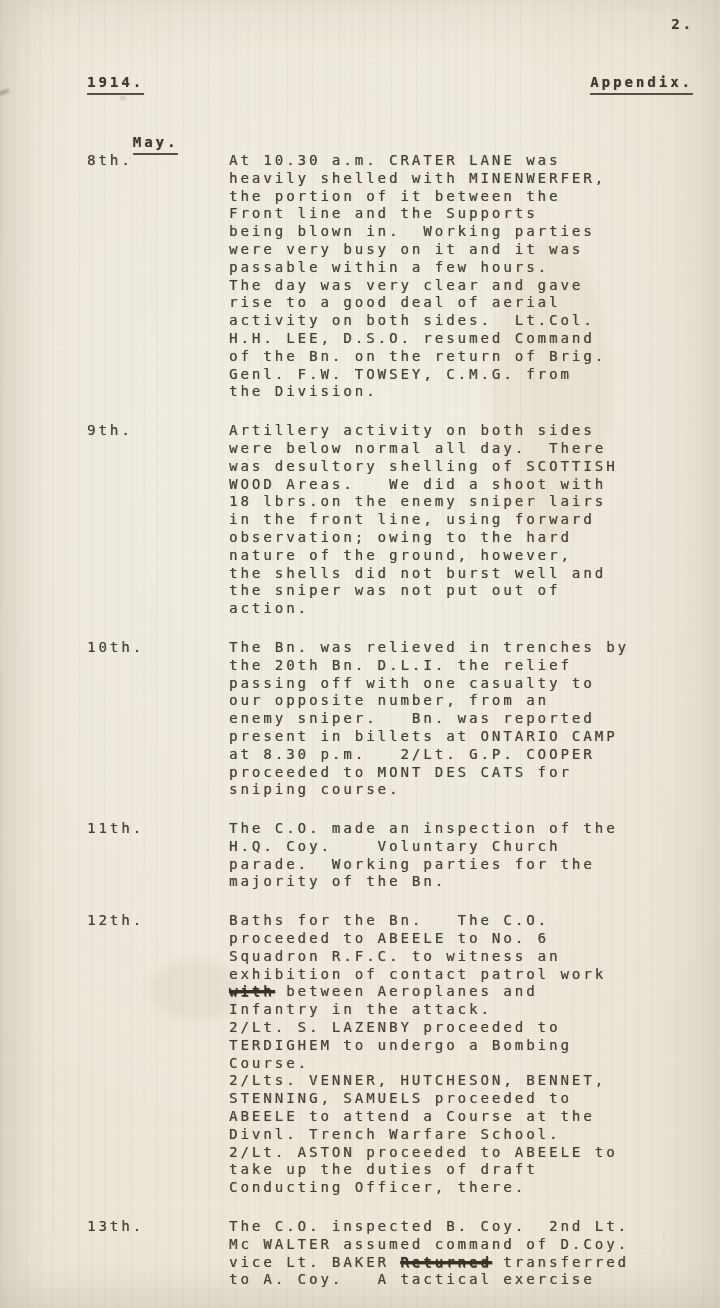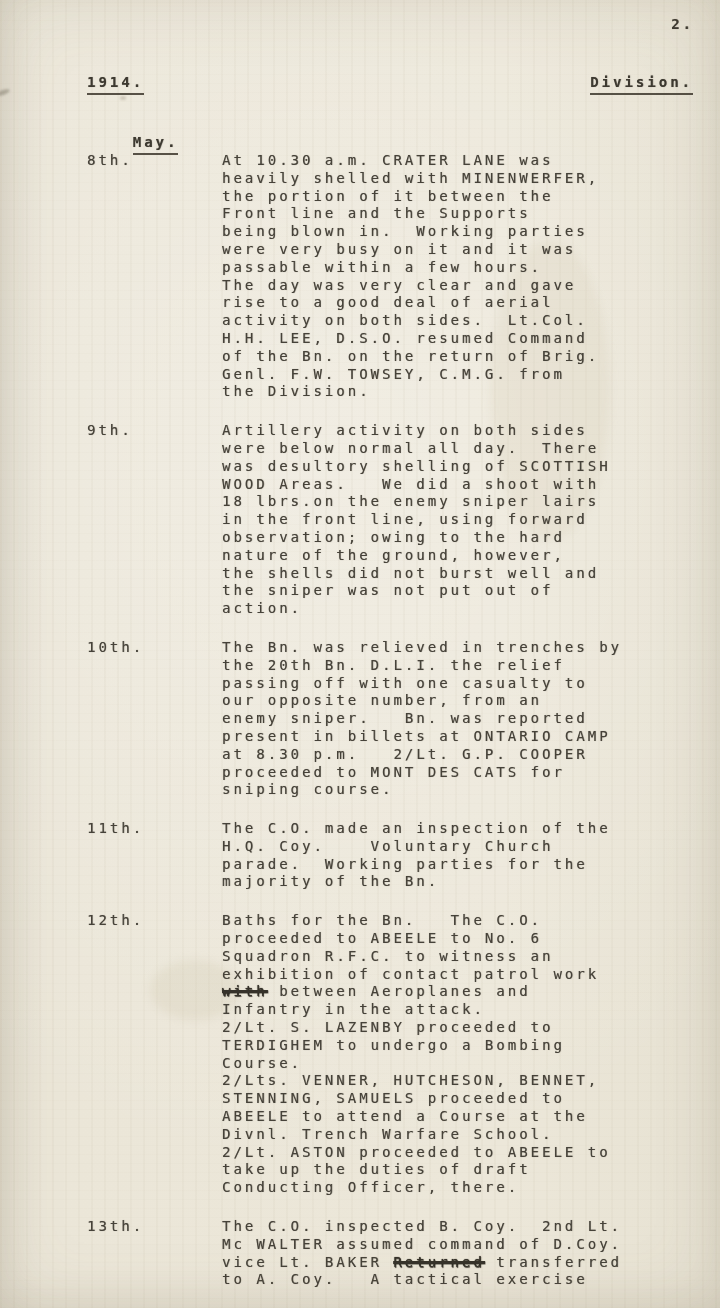--- a/index.html
+++ b/index.html
@@ -95,20 +95,21 @@
   .entry {
     display: flex;
     margin-bottom: 21px;
   }
   .entry .date {
     flex: 0 0 135px;
     width: 135px;
   }
   .entry .body {
     flex: 1;
+    margin-left: 7px;
   }
   .strike {
     text-decoration: line-through;
     text-decoration-thickness: 3px;
     font-weight: normal;
     color: #36322a;
     text-shadow: 0 0 1px #36322a, 0.5px 0.5px 0.8px rgba(40,36,28,0.8);
   }
 </style>
 </head>
@@ -118,21 +119,21 @@
   <div class="texture"></div>
   <div class="stain s1"></div>
   <div class="stain s2"></div>
   <div class="stain s3"></div>
   <div class="stain s4"></div>
 
   <div class="page-number typed">2.</div>
 
   <div class="headrow typed">
     <span class="underlined">1914.</span>
-    <span class="underlined">Division.</span>
+    <span class="underlined">Appendix.</span>
   </div>
 
   <div class="month typed">
     <span class="underlined">May.</span>
   </div>
 
   <div class="entries typed"><div class="entry"><div class="date">8th.</div><div class="body">At 10.30 a.m. CRATER LANE was<br>heavily shelled with MINENWERFER,<br>the portion of it between the<br>Front line and the Supports<br>being blown in.  Working parties<br>were very busy on it and it was<br>passable within a few hours.<br>The day was very clear and gave<br>rise to a good deal of aerial<br>activity on both sides.  Lt.Col.<br>H.H. LEE, D.S.O. resumed Command<br>of the Bn. on the return of Brig.<br>Genl. F.W. TOWSEY, C.M.G. from<br>the Division.</div></div><div class="entry"><div class="date">9th.</div><div class="body">Artillery activity on both sides<br>were below normal all day.  There<br>was desultory shelling of SCOTTISH<br>WOOD Areas.   We did a shoot with<br>18 lbrs.on the enemy sniper lairs<br>in the front line, using forward<br>observation; owing to the hard<br>nature of the ground, however,<br>the shells did not burst well and<br>the sniper was not put out of<br>action.</div></div><div class="entry"><div class="date">10th.</div><div class="body">The Bn. was relieved in trenches by<br>the 20th Bn. D.L.I. the relief<br>passing off with one casualty to<br>our opposite number, from an<br>enemy sniper.   Bn. was reported<br>present in billets at ONTARIO CAMP<br>at 8.30 p.m.   2/Lt. G.P. COOPER<br>proceeded to MONT DES CATS for<br>sniping course.</div></div><div class="entry"><div class="date">11th.</div><div class="body">The C.O. made an inspection of the<br>H.Q. Coy.    Voluntary Church<br>parade.  Working parties for the<br>majority of the Bn.</div></div><div class="entry"><div class="date">12th.</div><div class="body">Baths for the Bn.   The C.O.<br>proceeded to ABEELE to No. 6<br>Squadron R.F.C. to witness an<br>exhibition of contact patrol work<br><span class="strike">with</span> between Aeroplanes and<br>Infantry in the attack.<br>2/Lt. S. LAZENBY proceeded to<br>TERDIGHEM to undergo a Bombing<br>Course.<br>2/Lts. VENNER, HUTCHESON, BENNET,<br>STENNING, SAMUELS proceeded to<br>ABEELE to attend a Course at the<br>Divnl. Trench Warfare School.<br>2/Lt. ASTON proceeded to ABEELE to<br>take up the duties of draft<br>Conducting Officer, there.</div></div><div class="entry"><div class="date">13th.</div><div class="body">The C.O. inspected B. Coy.  2nd Lt.<br>Mc WALTER assumed command of D.Coy.<br>vice Lt. BAKER <span class="strike">Returned</span> transferred<br>to A. Coy.   A tactical exercise</div></div></div>
 
   <div class="vignette"></div>
 </div>

